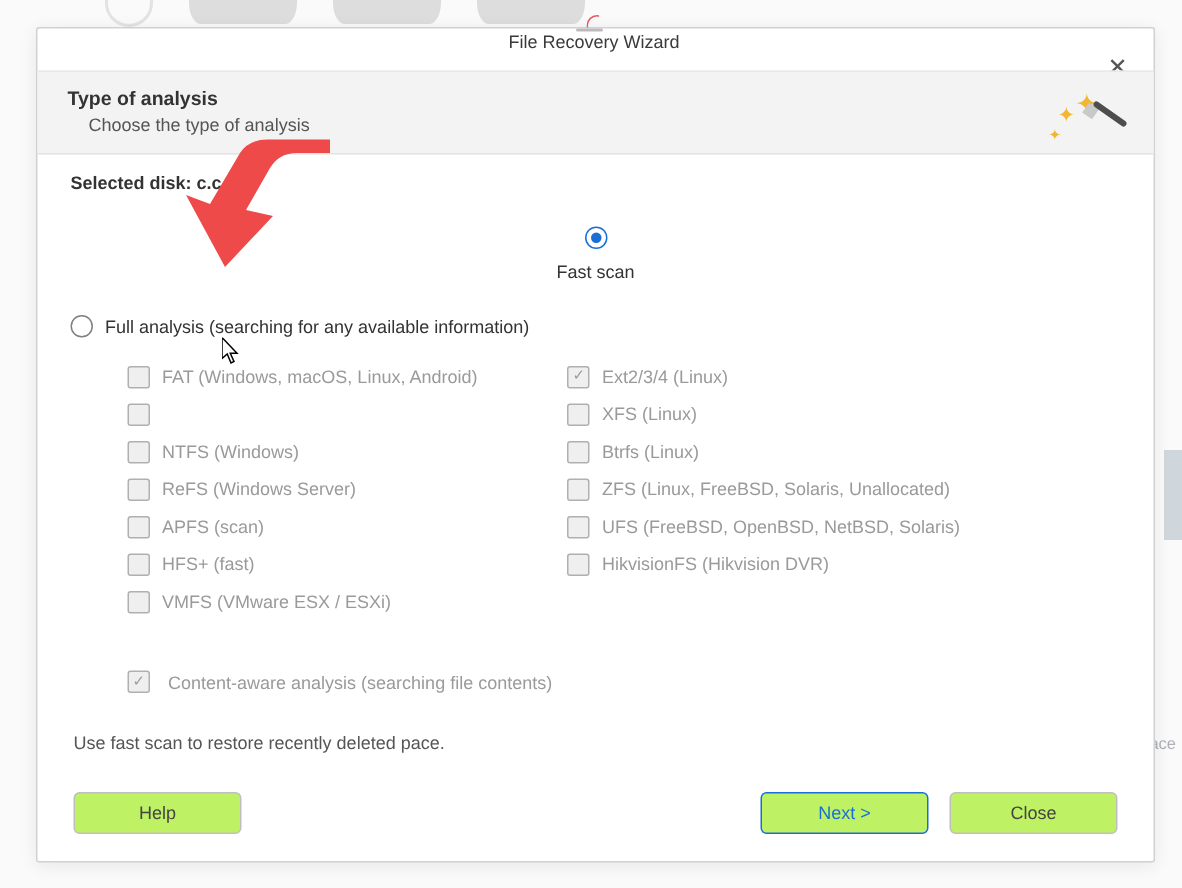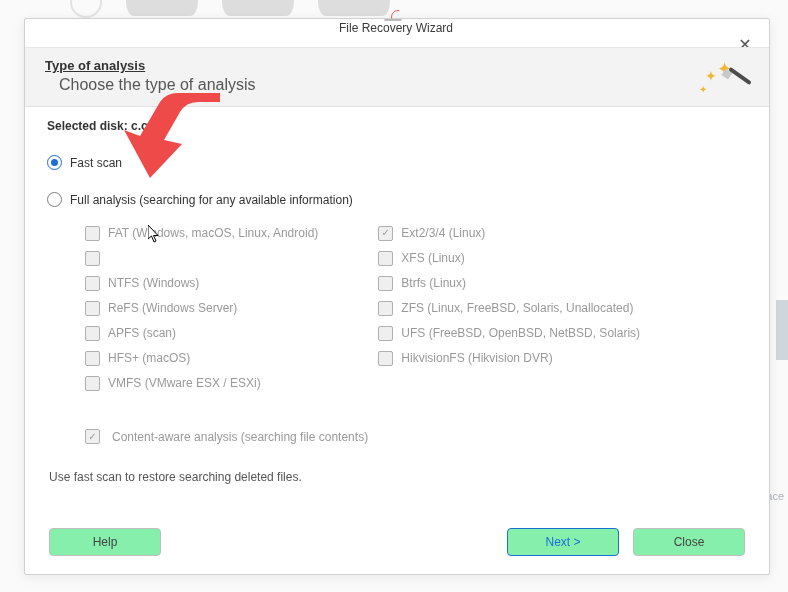--- a/index.html
+++ b/index.html
@@ -122,26 +122,25 @@
     background: #f3f3f3;
     border-top: 1px solid #e8e8e8;
     border-bottom: 1px solid #e3e3e3;
     padding: 10px 20px 12px 20px;
     position: relative;
   }
   .header-band .title {
     font-weight: 600;
     color: #333;
     font-size: 13px;
-    text-decoration: underline;
   }
   .header-band .subtitle {
     margin: 3px 0 0 14px;
     color: #555;
-    font-size: 16px;
+    font-size: 12px;
   }
 
   
   .wand {
     position: absolute;
     right: 16px; top: 6px;
     width: 54px; height: 44px;
   }
   .wand .stick {
     position:absolute; left:28px; top:20px;
@@ -191,21 +190,21 @@
   .radio.checked { border-color: #1a6fd6; }
   .radio.checked::after {
     content: "";
     width: 7px; height: 7px;
     background: #1a6fd6;
     border-radius: 50%;
   }
 
   .radio-label { font-size: 12px; color: #333; }
 
-  .fast-scan { margin-bottom: 22px; }
+  .fast-scan { margin-bottom: 22px; flex-direction: column; }
   .full-analysis { margin-bottom: 10px; }
 
   .fs-columns {
     display: flex;
     margin-left: 38px;
     gap: 60px;
   }
   .fs-col {
     display: flex;
     flex-direction: column;
@@ -250,21 +249,21 @@
     display: flex;
     align-items: center;
     padding: 14px 24px 18px 24px;
   }
   .btn {
     height: 26px;
     min-width: 78px;
     padding: 0 16px;
     border: 1px solid #bfbfbf;
     border-radius: 4px;
-    background: #86efac;
+    background: #bef264;
     color: #444;
     font-size: 12px;
     display: inline-flex;
     align-items: center;
     justify-content: center;
     cursor: pointer;
   }
   .btn.primary {
     border: 1.5px solid #1a6fd6;
     color: #1a6fd6;
@@ -370,21 +369,21 @@
         <div class="check-row">
           <span class="checkbox dim"></span>
           <span class="disabled-text">ReFS (Windows Server)</span>
         </div>
         <div class="check-row">
           <span class="checkbox dim"></span>
           <span class="disabled-text">APFS (scan)</span>
         </div>
         <div class="check-row">
           <span class="checkbox dim"></span>
-          <span class="disabled-text">HFS+ (macOS)</span>
+          <span class="disabled-text">HFS+ (fast)</span>
         </div>
         <div class="check-row">
           <span class="checkbox dim"></span>
           <span class="disabled-text">VMFS (VMware ESX / ESXi)</span>
         </div>
       </div>
 
       <div class="fs-col">
         <div class="check-row">
           <span class="checkbox dim checked"></span>
@@ -411,21 +410,21 @@
           <span class="disabled-text">HikvisionFS (Hikvision DVR)</span>
         </div>
       </div>
     </div>
 
     <div class="check-row content-aware">
       <span class="checkbox dim checked"></span>
       <span class="disabled-text">Content-aware analysis (searching file contents)</span>
     </div>
 
-    <div class="hint">Use fast scan to restore searching deleted files.</div>
+    <div class="hint">Use fast scan to restore recently deleted pace.</div>
   </div>
 
   <div class="footer">
     <span class="btn">Help</span>
     <span style="flex:1"></span>
     <span class="btn primary" style="margin-right:14px">Next &gt;</span>
     <span class="btn">Close</span>
   </div>
 
 </div>

